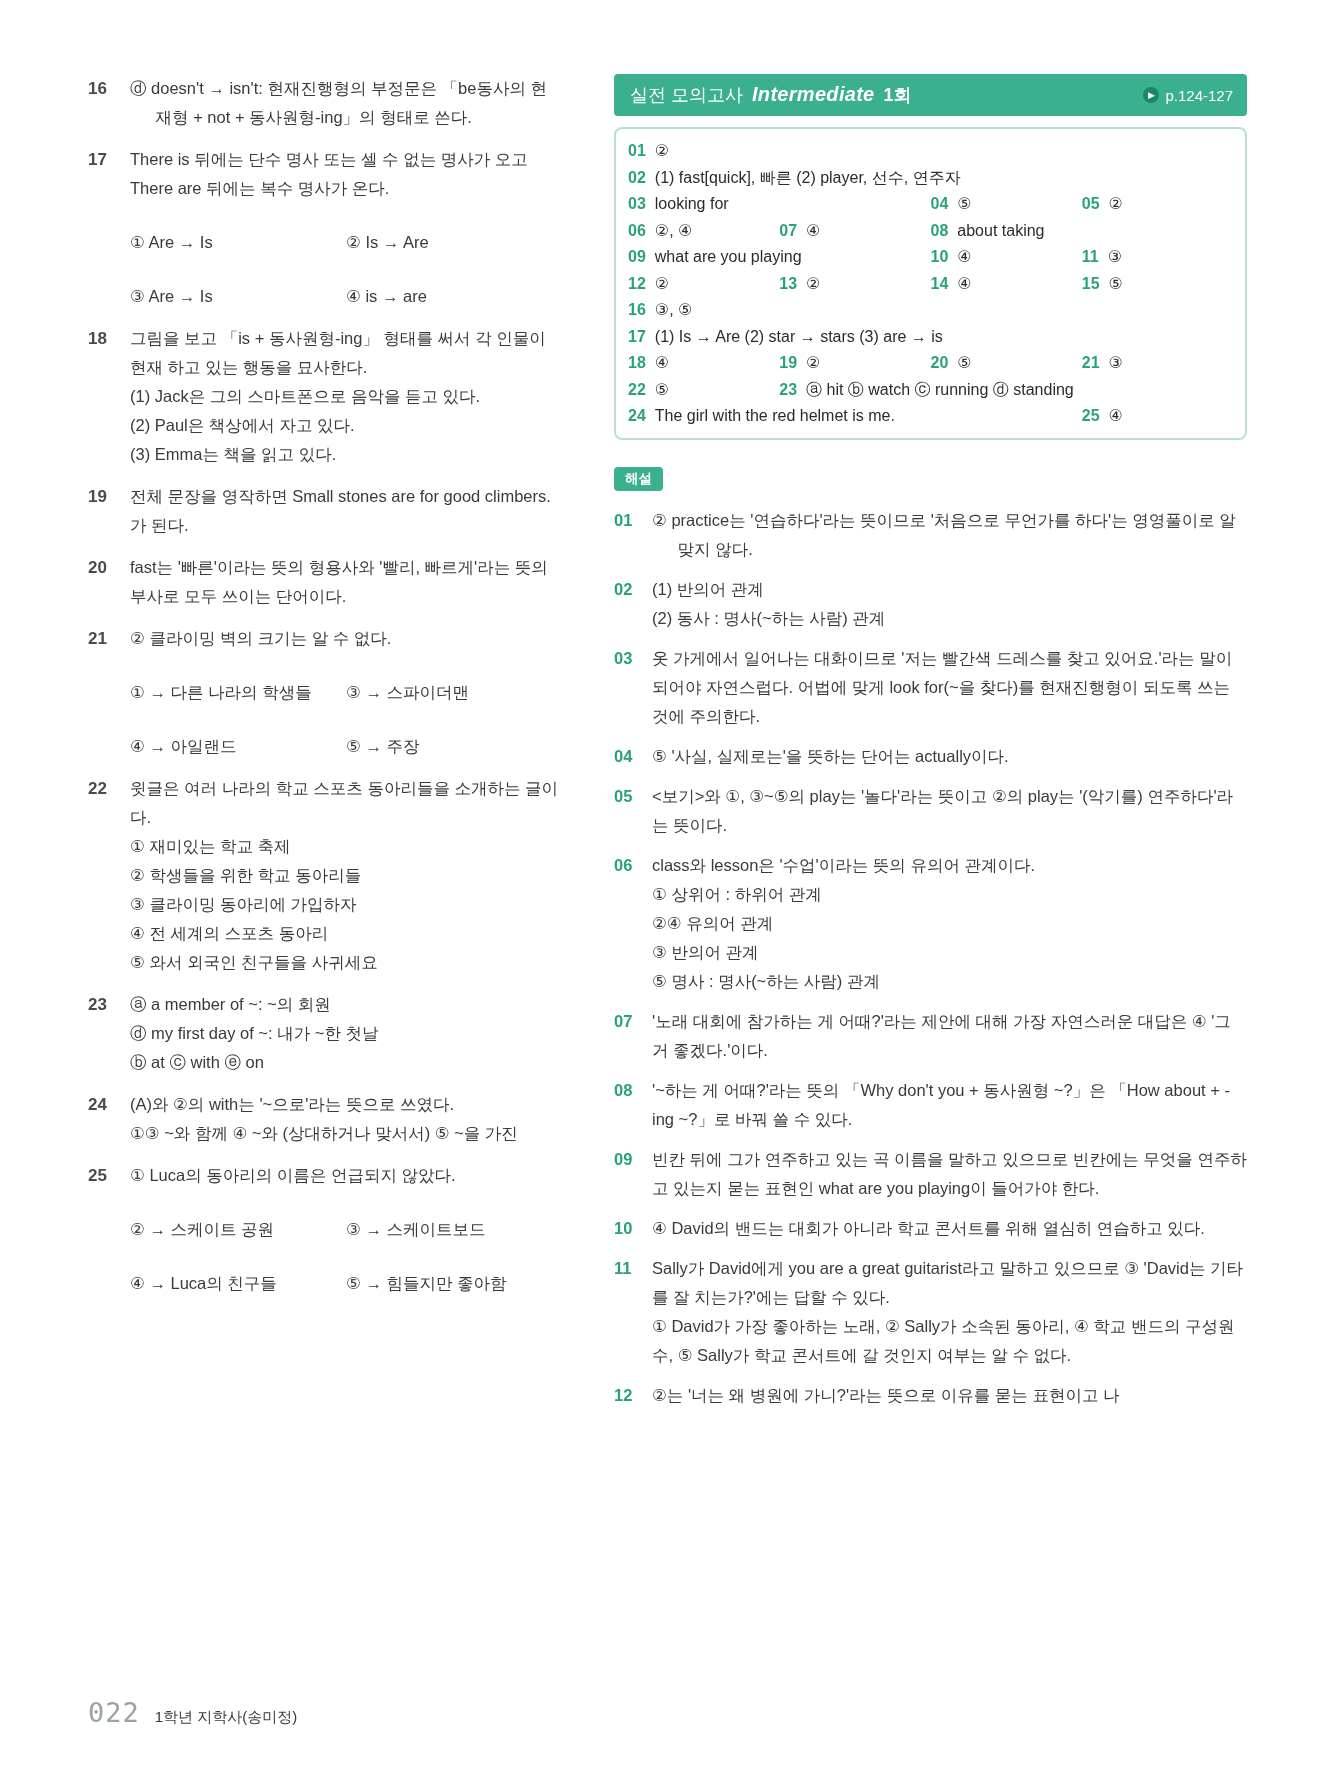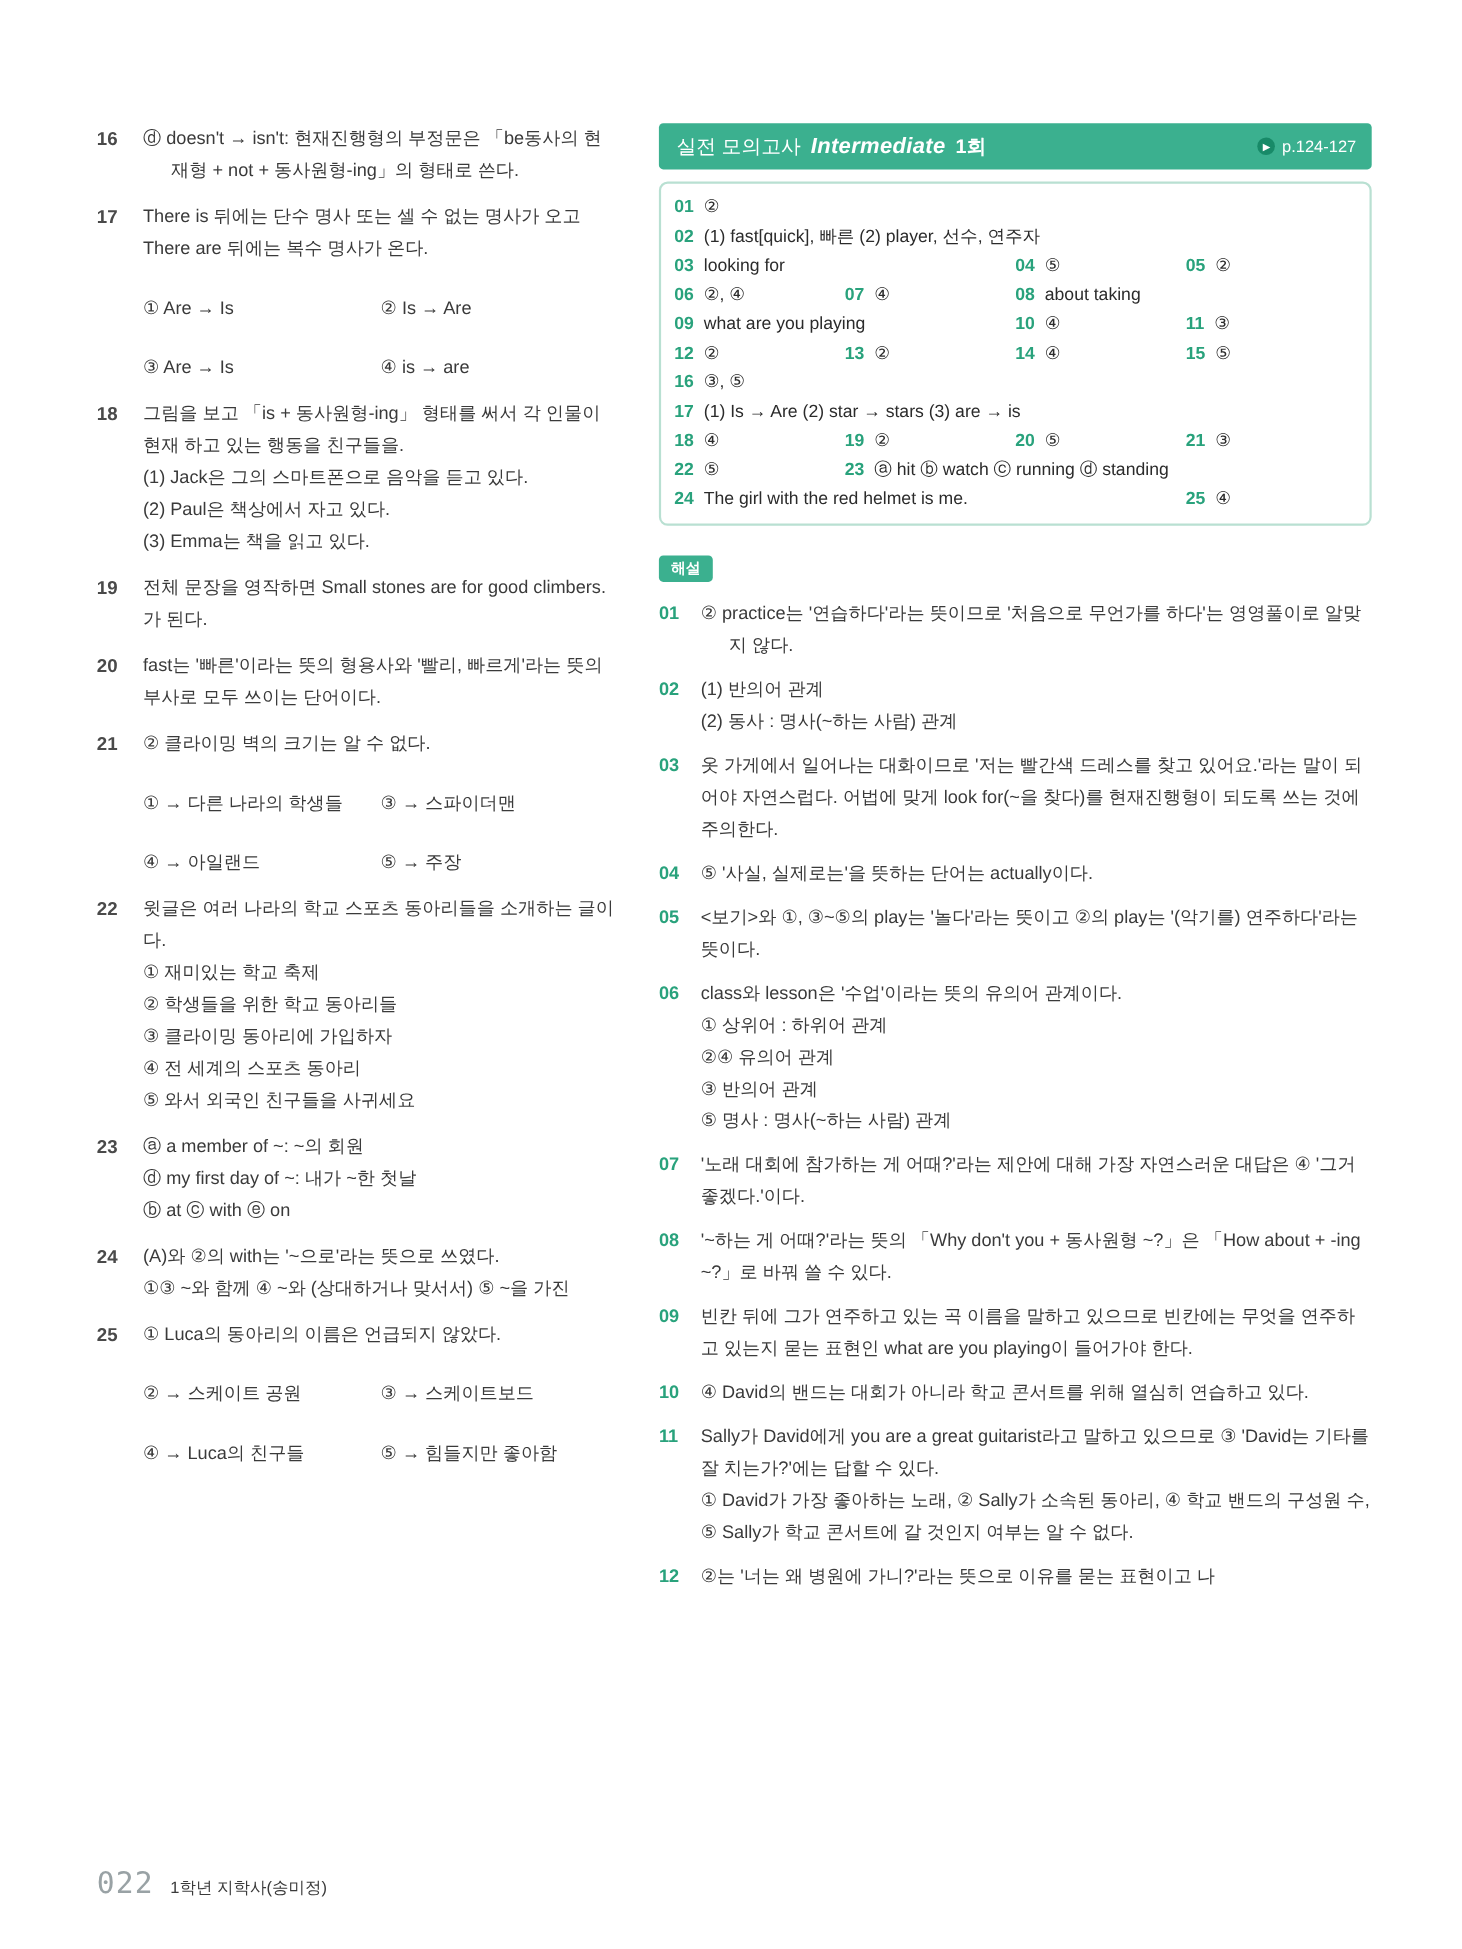--- a/index.html
+++ b/index.html
@@ -6,22 +6,22 @@
   html,body { width:1329px; height:1772px; }
   body {
     background:#ffffff;
     position:relative;
     font-family:"Liberation Sans","DejaVu Sans",sans-serif;
     color:#3a3a3a;
     overflow:hidden;
   }
   .page {
     display:flex;
-    padding:112px 82px 0 88px;
-    gap:37px;
+    padding:74px 82px 0 88px;
+    gap:52px;
   }
   .col-left { width:474px; flex:none; }
   .col-right { flex:1; min-width:0; }
 
   
   .item { display:flex; margin-bottom:13px; }
   .item-num { width:42px; flex:none; font-weight:bold; font-size:17px; color:#4a4a4a; line-height:29px; }
   .item-body { flex:1; font-size:16.5px; line-height:29px; color:#3a3a3a; }
   .blk { margin:0; }
   .hang { padding-left:1.55em; text-indent:-1.55em; }
@@ -97,21 +97,21 @@
           </div>
           <div class="pair">
             <span class="pair-cell">③ Are → Is</span>
             <span class="pair-cell">④ is → are</span>
           </div>
         </div>
       </div>
       <div class="item">
         <span class="item-num">18</span>
         <div class="item-body">
-          <p class="blk">그림을 보고 「is + 동사원형-ing」 형태를 써서 각 인물이 현재 하고 있는 행동을 친구들을.</p>
+          <p class="blk">그림을 보고 「is + 동사원형-ing」 형태를 써서 각 인물이 현재 하고 있는 행동을 묘사한다.</p>
           <p class="blk hang">(1) Jack은 그의 스마트폰으로 음악을 듣고 있다.</p>
           <p class="blk hang">(2) Paul은 책상에서 자고 있다.</p>
           <p class="blk hang">(3) Emma는 책을 읽고 있다.</p>
         </div>
       </div>
       <div class="item">
         <span class="item-num">19</span>
         <div class="item-body">
           <p class="blk">전체 문장을 영작하면 Small stones are for good climbers. 가 된다.</p>
         </div>

